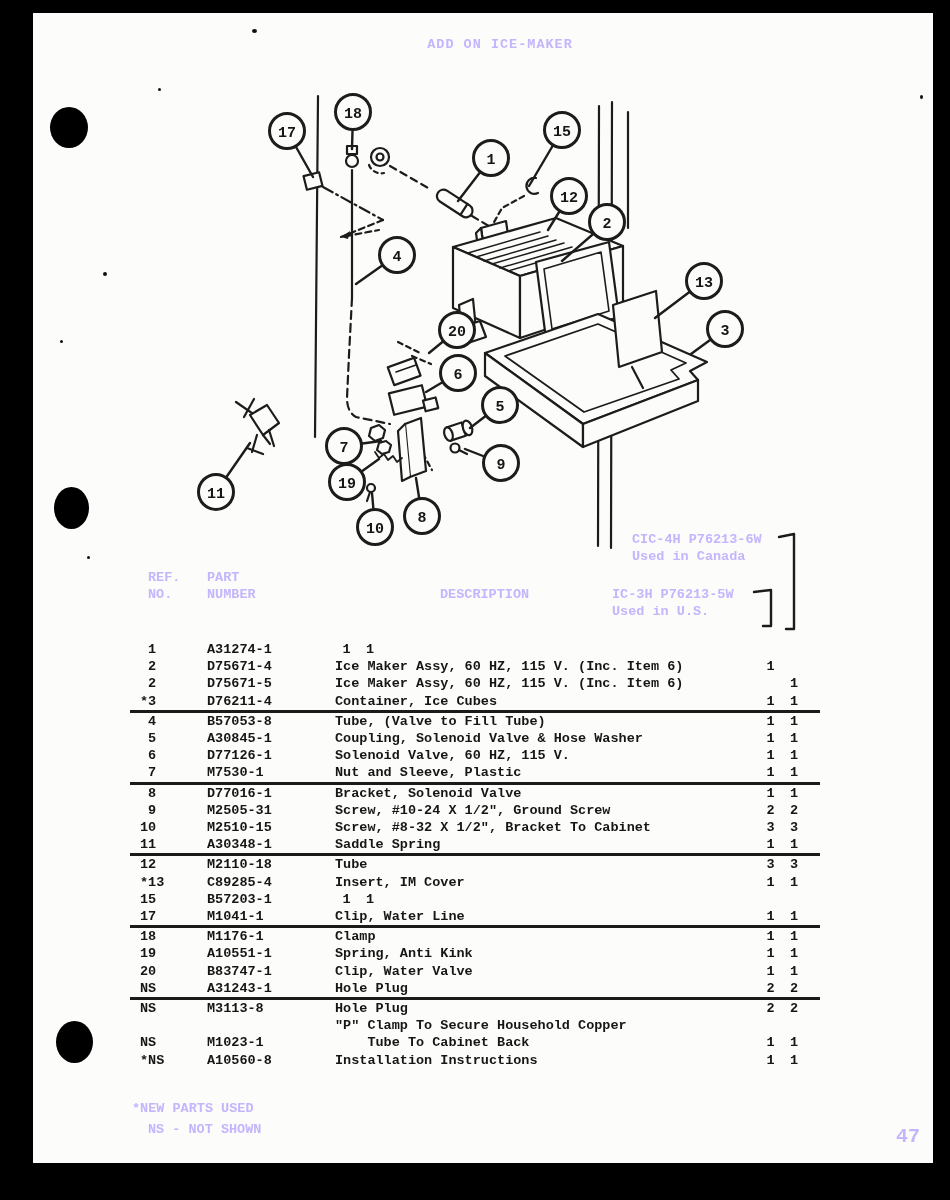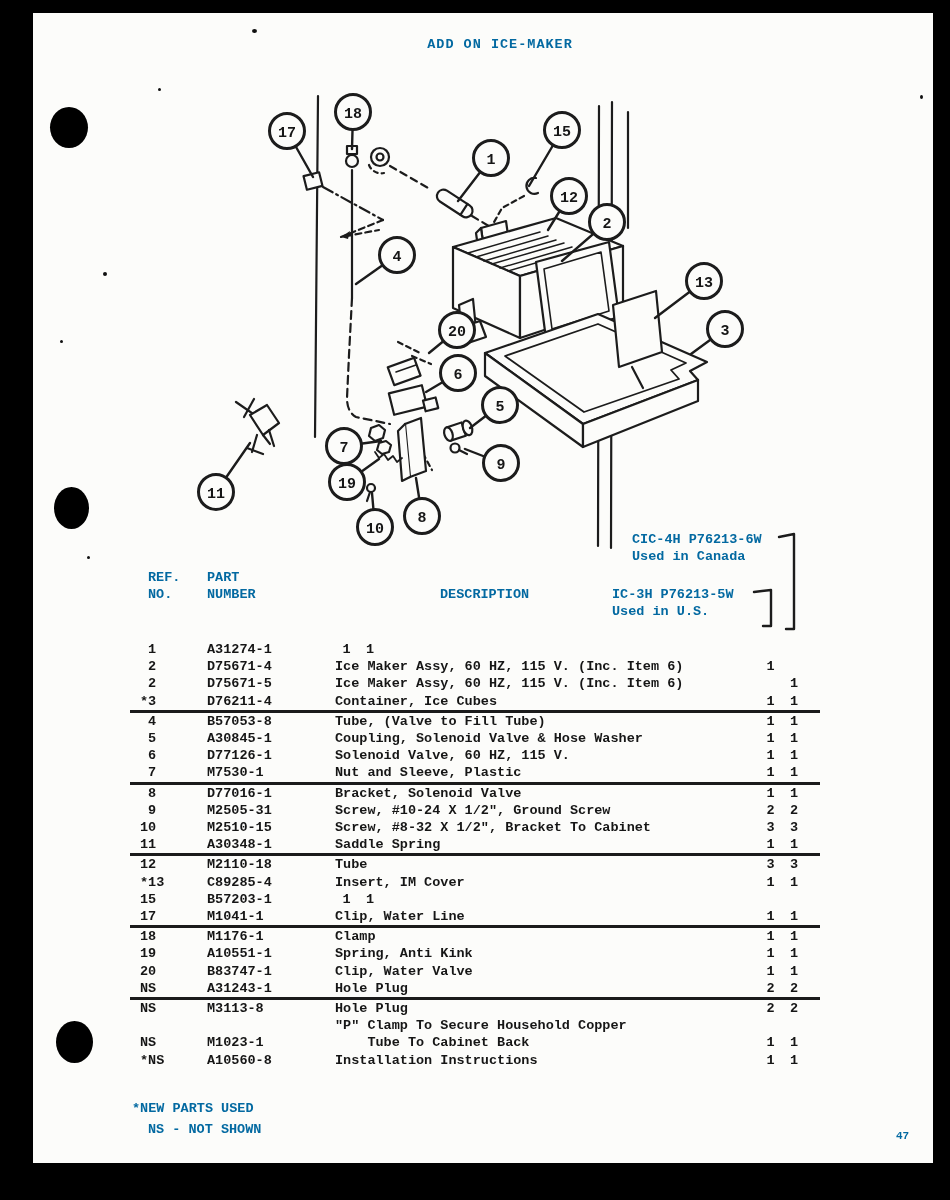--- a/index.html
+++ b/index.html
@@ -7,21 +7,21 @@
     width:950px;height:1200px;position:relative;overflow:hidden;
     background:#000;
     font-family:"Liberation Mono","DejaVu Sans Mono",monospace;
   }
   #page{
     position:absolute;left:33px;top:13px;width:900px;height:1150px;
     background:#fcfcfa;
   }
   #art{position:absolute;left:0;top:0;}
   .txt{
-    position:absolute;color:#0369a1;white-space:pre;
+    position:absolute;color:#c4b5fd;white-space:pre;
     font:bold 13.5px/17.2px "Liberation Mono","DejaVu Sans Mono",monospace;
   }
   #page-title{left:50px;top:36px;width:900px;text-align:center;letter-spacing:1px;}
   #parts-table{position:absolute;left:130px;top:641px;width:690px;}
   .t-section{border-bottom:3px solid #1b1b1b;}
   .t-section.last{border-bottom:none;}
   .t-row{display:flex;align-items:flex-end;padding-left:10px;
     font:bold 13.5px/17.2px "Liberation Mono","DejaVu Sans Mono",monospace;color:#161616;}
   .t-row span{white-space:pre;display:block;}
   .c-ref{width:67px;}
@@ -433,21 +433,21 @@
         <span class="c-desc">Installation Instructions</span>
         <span class="c-us">1</span>
         <span class="c-ca">1</span>
       </div>
     </div>
   </div>
 
 <div class="txt" style="left:132px;top:1100px;">*NEW PARTS USED</div>
 <div class="txt" style="left:148px;top:1121px;">NS - NOT SHOWN</div>
 
-<div class="txt" style="left:896px;top:1128px;font-size:11px;">47</div>
+<div class="txt" style="left:896px;top:1128px;font-size:20px;">47</div>
 
 <div class="punch" id="punch-1"></div>
 <div class="punch" id="punch-2"></div>
 <div class="punch" id="punch-3"></div>
 <div class="speck" style="left:252px;top:29px;width:5px;height:4px;"></div>
 <div class="speck" style="left:158px;top:88px;width:3px;height:3px;"></div>
 <div class="speck" style="left:103px;top:272px;width:4px;height:4px;"></div>
 <div class="speck" style="left:87px;top:556px;width:3px;height:3px;"></div>
 <div class="speck" style="left:920px;top:95px;width:3px;height:4px;"></div>
 <div class="speck" style="left:60px;top:340px;width:3px;height:3px;"></div>

